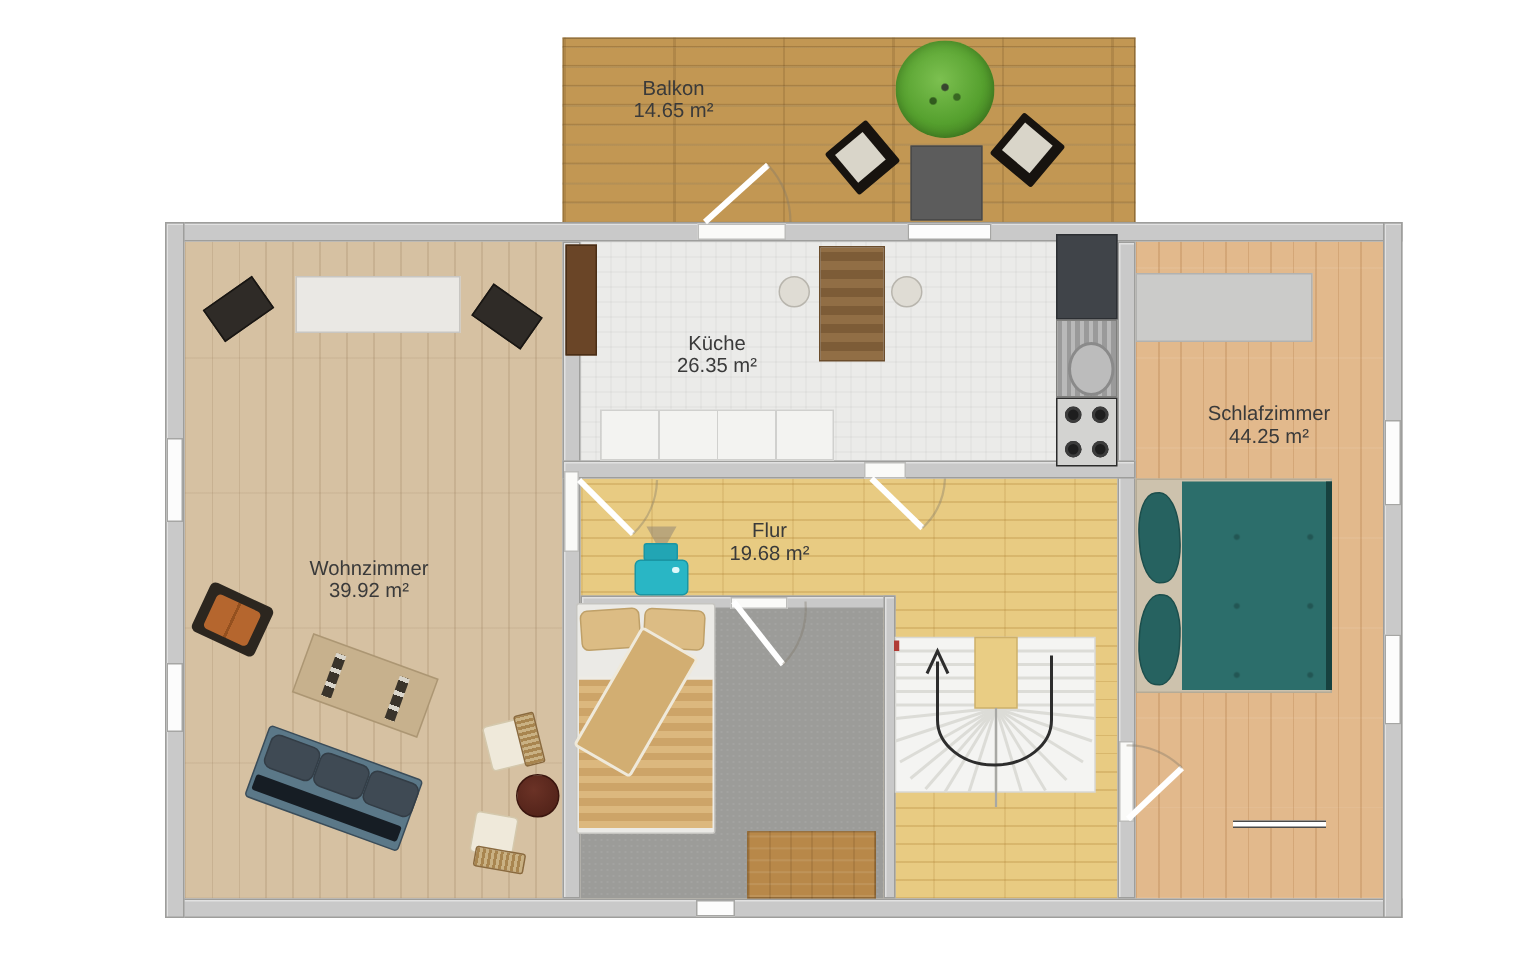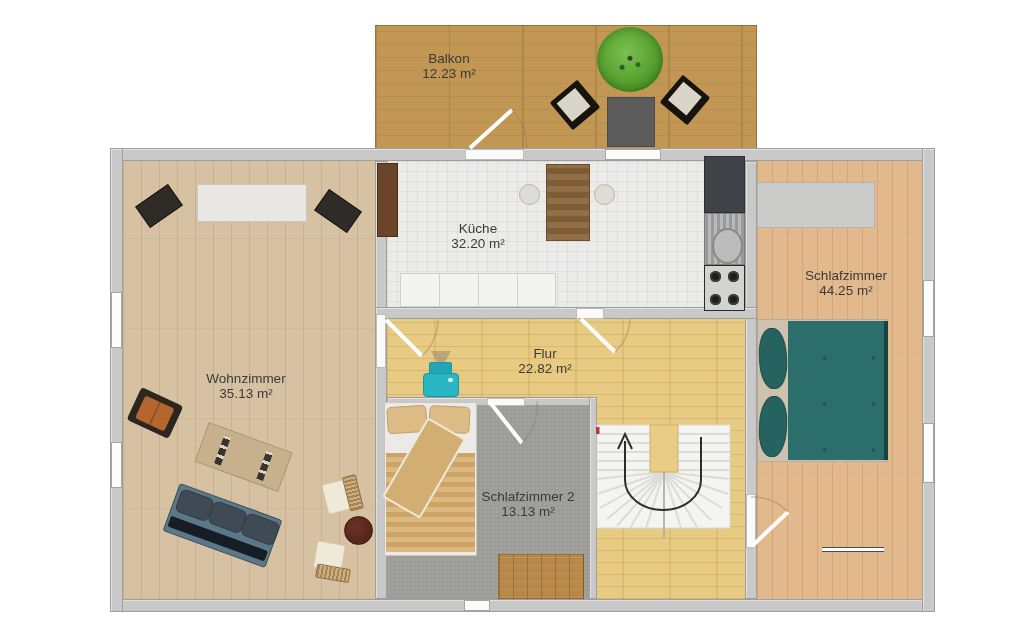--- a/index.html
+++ b/index.html
@@ -253,36 +253,32 @@
       <path d="M512,110 A57,57 0 0 1 527,148"></path>
       <path d="M422,356 A51,51 0 0 0 438,320"></path>
       <path d="M615,352 A48,48 0 0 0 630,319"></path>
       <path d="M522,443 A53,53 0 0 0 537,401"></path>
       <path d="M751,497 A50,50 0 0 1 788,512"></path>
     </g>
   </svg>
 
   <div class="room-label" style="left:449px;top:66px">
     <div>Balkon</div>
-    <div>12.23 m²</div>
+    <div>14.65 m²</div>
   </div>
   <div class="room-label" style="left:478px;top:236px">
     <div>Küche</div>
-    <div>32.20 m²</div>
+    <div>26.35 m²</div>
   </div>
   <div class="room-label" style="left:246px;top:386px">
     <div>Wohnzimmer</div>
-    <div>35.13 m²</div>
+    <div>39.92 m²</div>
   </div>
   <div class="room-label" style="left:846px;top:283px">
     <div>Schlafzimmer</div>
     <div>44.25 m²</div>
   </div>
-  <div class="room-label" style="left:545px;top:361px">
+  <div class="room-label" style="left:513px;top:361px">
     <div>Flur</div>
-    <div>22.82 m²</div>
-  </div>
-  <div class="room-label" style="left:528px;top:504px">
-    <div>Schlafzimmer 2</div>
-    <div>13.13 m²</div>
+    <div>19.68 m²</div>
   </div>
 
 </div>
 
 </body></html>

